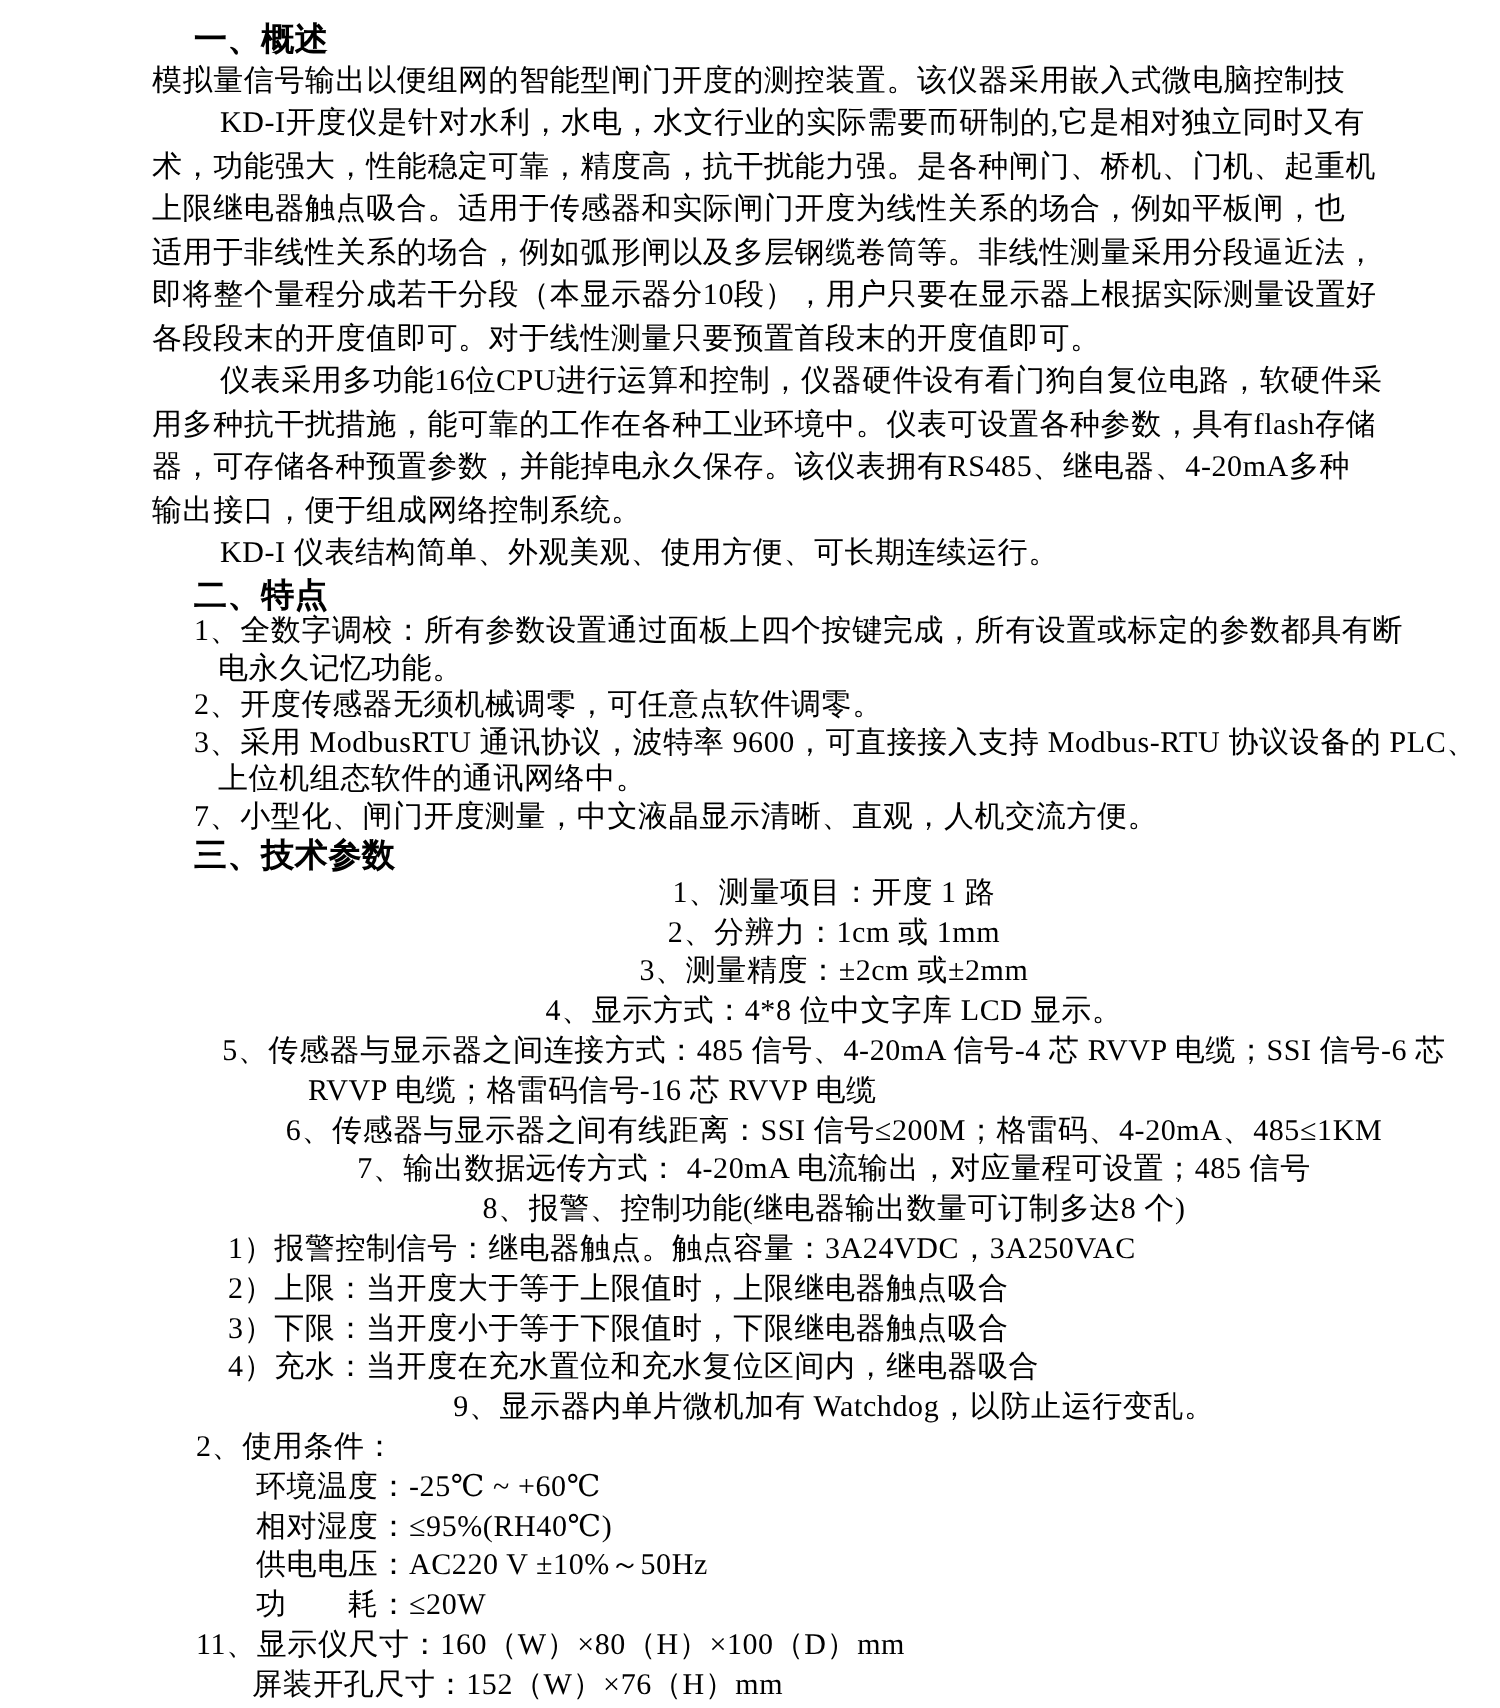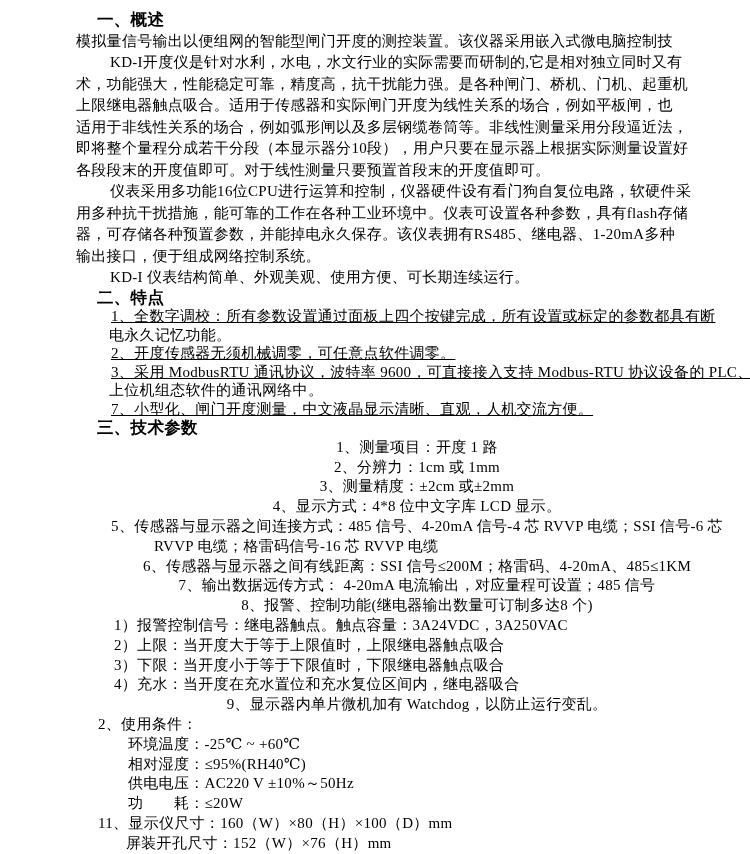--- a/index.html
+++ b/index.html
@@ -27,21 +27,21 @@
   }
   
   .sec-1 .line { line-height: 21.5px; }
   .sec-2 .line { line-height: 18.5px; }
   .sec-3 .line { line-height: 19.8px; }
 
   
   .s-heading { font-weight: 700; font-size: 16.5px; margin-left: 21px; }
   .s-pfirst  { margin-left: 34px; }   
   .s-flush   { margin-left: 0; }      
-  .s-item2   { margin-left: 35px; text-decoration: underline; }   
+  .s-item2   { margin-left: 21px; }   
   .s-item2c  { margin-left: 33px; }   
   .s-item3   { margin-left: 26px; text-align: center; }   
   .s-item3w  { margin-left: 22px; }   
   .s-rvvp    { margin-left: 78px; }   
   .s-sub     { margin-left: 38px; }   
   .s-cond    { margin-left: 52px; }   
   .s-pk      { margin-left: 50px; }   
 </style>
 </head>
 <body>
@@ -51,21 +51,21 @@
       <div class="line s-heading">一、概述</div>
       <div class="line s-flush">模拟量信号输出以便组网的智能型闸门开度的测控装置。该仪器采用嵌入式微电脑控制技</div>
       <div class="line s-pfirst">KD-I开度仪是针对水利，水电，水文行业的实际需要而研制的,它是相对独立同时又有</div>
       <div class="line s-flush">术，功能强大，性能稳定可靠，精度高，抗干扰能力强。是各种闸门、桥机、门机、起重机</div>
       <div class="line s-flush">上限继电器触点吸合。适用于传感器和实际闸门开度为线性关系的场合，例如平板闸，也</div>
       <div class="line s-flush">适用于非线性关系的场合，例如弧形闸以及多层钢缆卷筒等。非线性测量采用分段逼近法，</div>
       <div class="line s-flush">即将整个量程分成若干分段（本显示器分10段），用户只要在显示器上根据实际测量设置好</div>
       <div class="line s-flush">各段段末的开度值即可。对于线性测量只要预置首段末的开度值即可。</div>
       <div class="line s-pfirst">仪表采用多功能16位CPU进行运算和控制，仪器硬件设有看门狗自复位电路，软硬件采</div>
       <div class="line s-flush">用多种抗干扰措施，能可靠的工作在各种工业环境中。仪表可设置各种参数，具有flash存储</div>
-      <div class="line s-flush">器，可存储各种预置参数，并能掉电永久保存。该仪表拥有RS485、继电器、1-20mA多种</div>
+      <div class="line s-flush">器，可存储各种预置参数，并能掉电永久保存。该仪表拥有RS485、继电器、4-20mA多种</div>
       <div class="line s-flush">输出接口，便于组成网络控制系统。</div>
       <div class="line s-pfirst">KD-I 仪表结构简单、外观美观、使用方便、可长期连续运行。</div>
     </div>
     <div class="sec sec-2">
       <div class="line s-heading">二、特点</div>
       <div class="line s-item2">1、全数字调校：所有参数设置通过面板上四个按键完成，所有设置或标定的参数都具有断</div>
       <div class="line s-item2c">电永久记忆功能。</div>
       <div class="line s-item2">2、开度传感器无须机械调零，可任意点软件调零。</div>
       <div class="line s-item2">3、采用 ModbusRTU 通讯协议，波特率 9600，可直接接入支持 Modbus-RTU 协议设备的 PLC、</div>
       <div class="line s-item2c">上位机组态软件的通讯网络中。</div>

